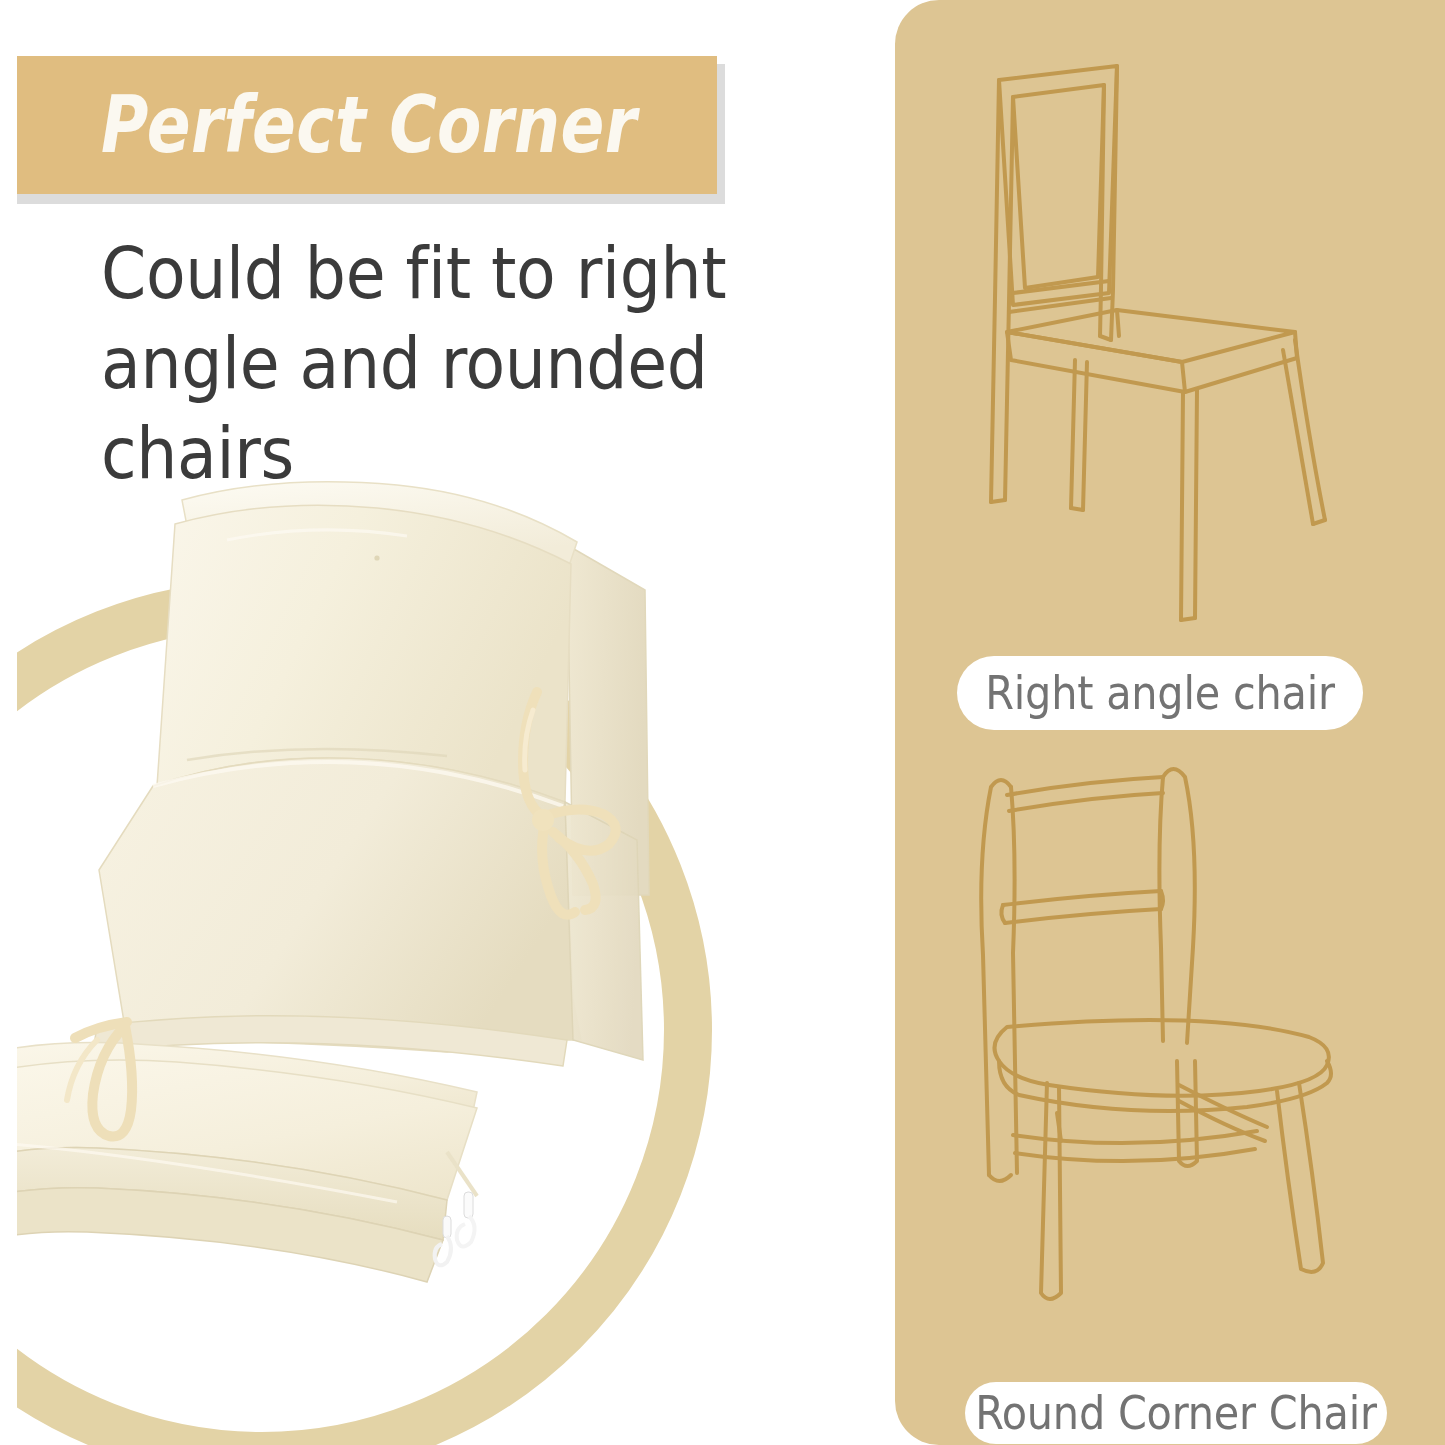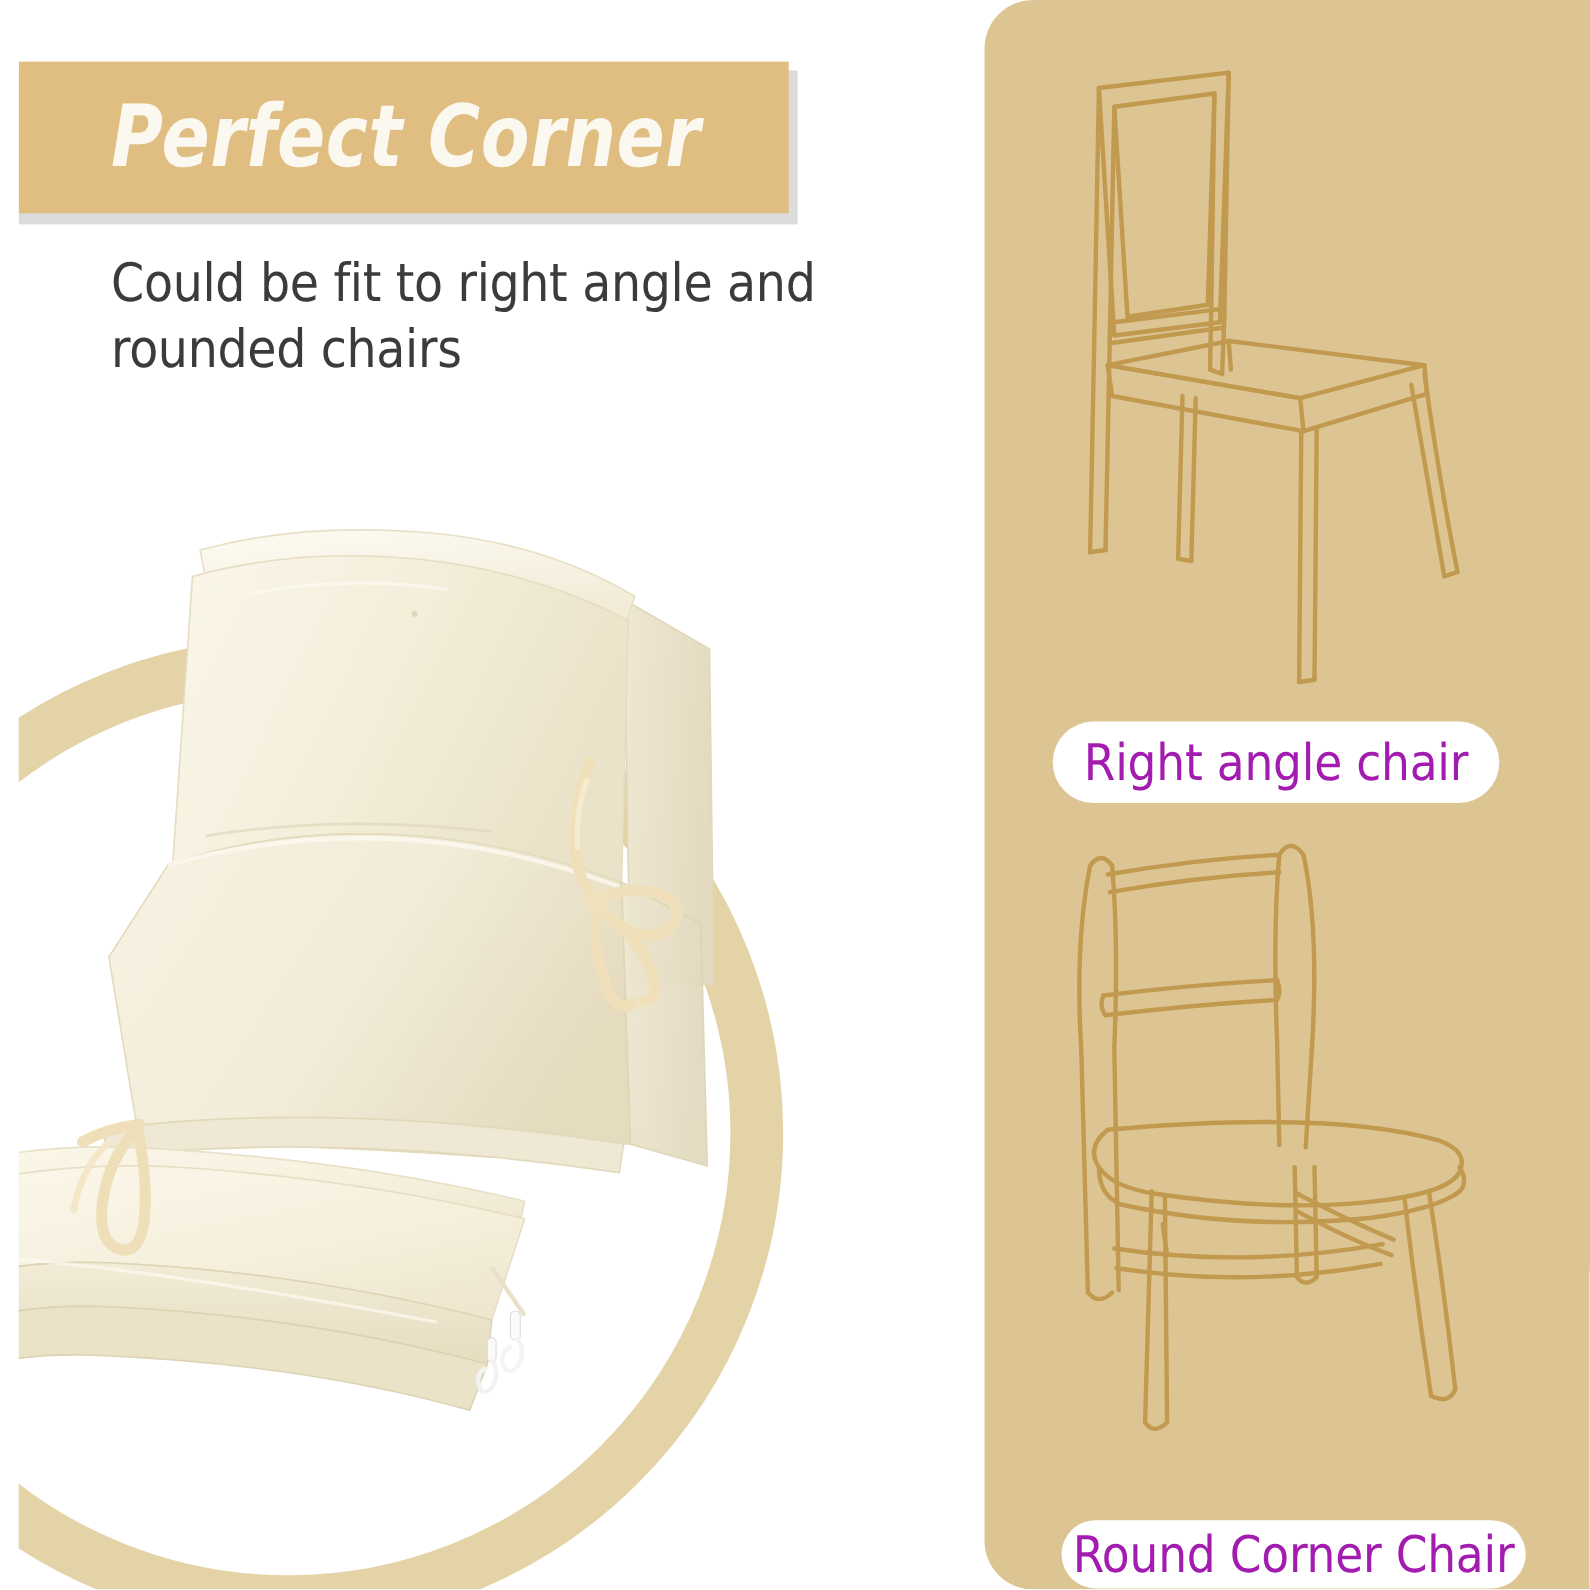--- a/index.html
+++ b/index.html
@@ -52,21 +52,21 @@
     transform-origin: left center;
   }
 
   .subtitle {
     position: absolute;
     left: 84px;
     top: 228px;
     width: 760px;
     color: #3b3b3b;
     font-family: "DejaVu Sans Condensed", "Liberation Sans Narrow", "Liberation Sans", sans-serif;
-    font-size: 48px;
+    font-size: 72px;
     font-weight: 400;
     line-height: 1.25;
     letter-spacing: -0.3px;
   }
 
   
   .deco-ring {
     position: absolute;
     left: -205px;
     top: 580px;
@@ -106,21 +106,21 @@
   #chair-right-angle { top: 40px;  height: 600px; }
   #chair-round       { top: 735px; height: 580px; }
 
   .pill {
     position: absolute;
     background: #ffffff;
     border-radius: 999px;
     display: flex;
     align-items: center;
     justify-content: center;
-    color: #a21caf;
+    color: #737373;
     font-family: "DejaVu Sans Condensed", "Liberation Sans Narrow", "Liberation Sans", sans-serif;
     font-size: 46px;
     font-weight: 400;
     letter-spacing: -0.2px;
     white-space: nowrap;
   }
   #pill-right-angle {
     left: 62px;  top: 656px;  width: 406px; height: 74px;
   }
   #pill-round-corner {

